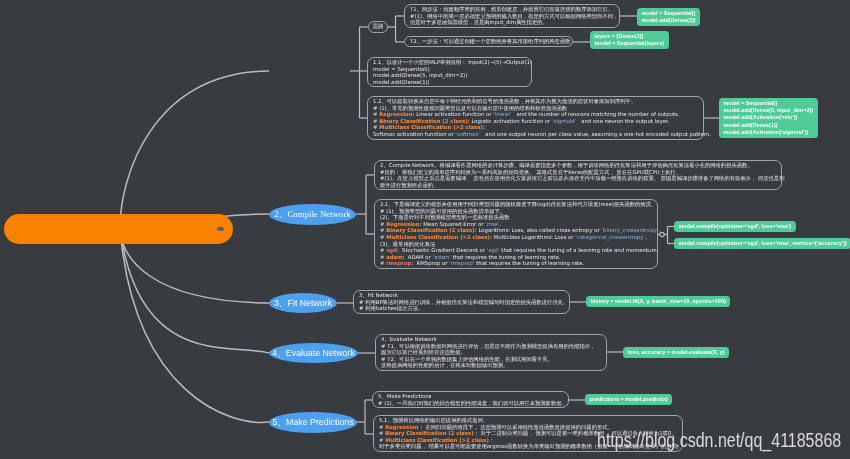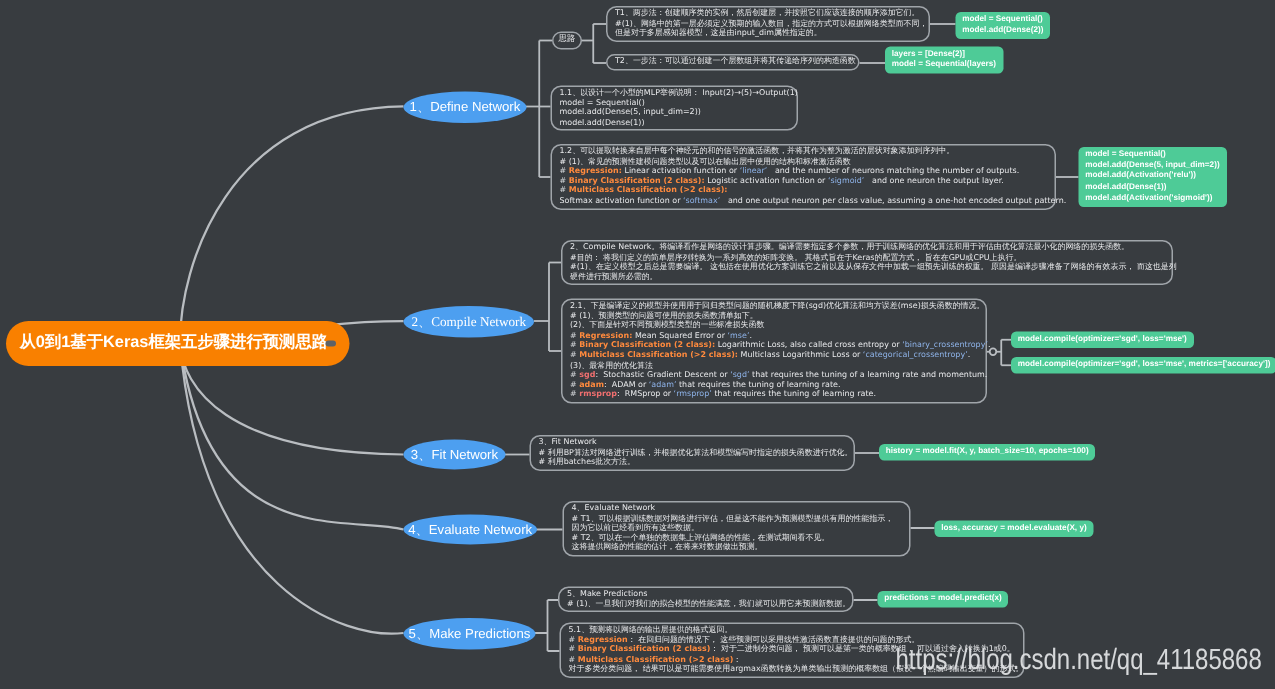--- a/index.html
+++ b/index.html
@@ -147,26 +147,22 @@
 
       <path d="M356,422 H365"></path>
       <path d="M365,400 V434"></path>
       <path d="M365,400 H372"></path>
       <path d="M365,434 H373"></path>
       <path d="M569,400 H585"></path>
     </g>
   </svg>
 
   <div class="node root"></div>
-  <span class="rlabel">从0到1基于Keras框架五步骤进行预测思路</span>
   <span class="badge"></span>
 
-  <div class="node lvl1" id="e1">
-      <span>1、Define Network</span>
-    </div>
   <div class="node lvl1" id="e2">
       <span>2、Compile Network</span>
     </div>
   <div class="node lvl1" id="e3">
       <span>3、Fit Network</span>
     </div>
   <div class="node lvl1" id="e4">
       <span>4、Evaluate Network</span>
     </div>
   <div class="node lvl1" id="e5">

